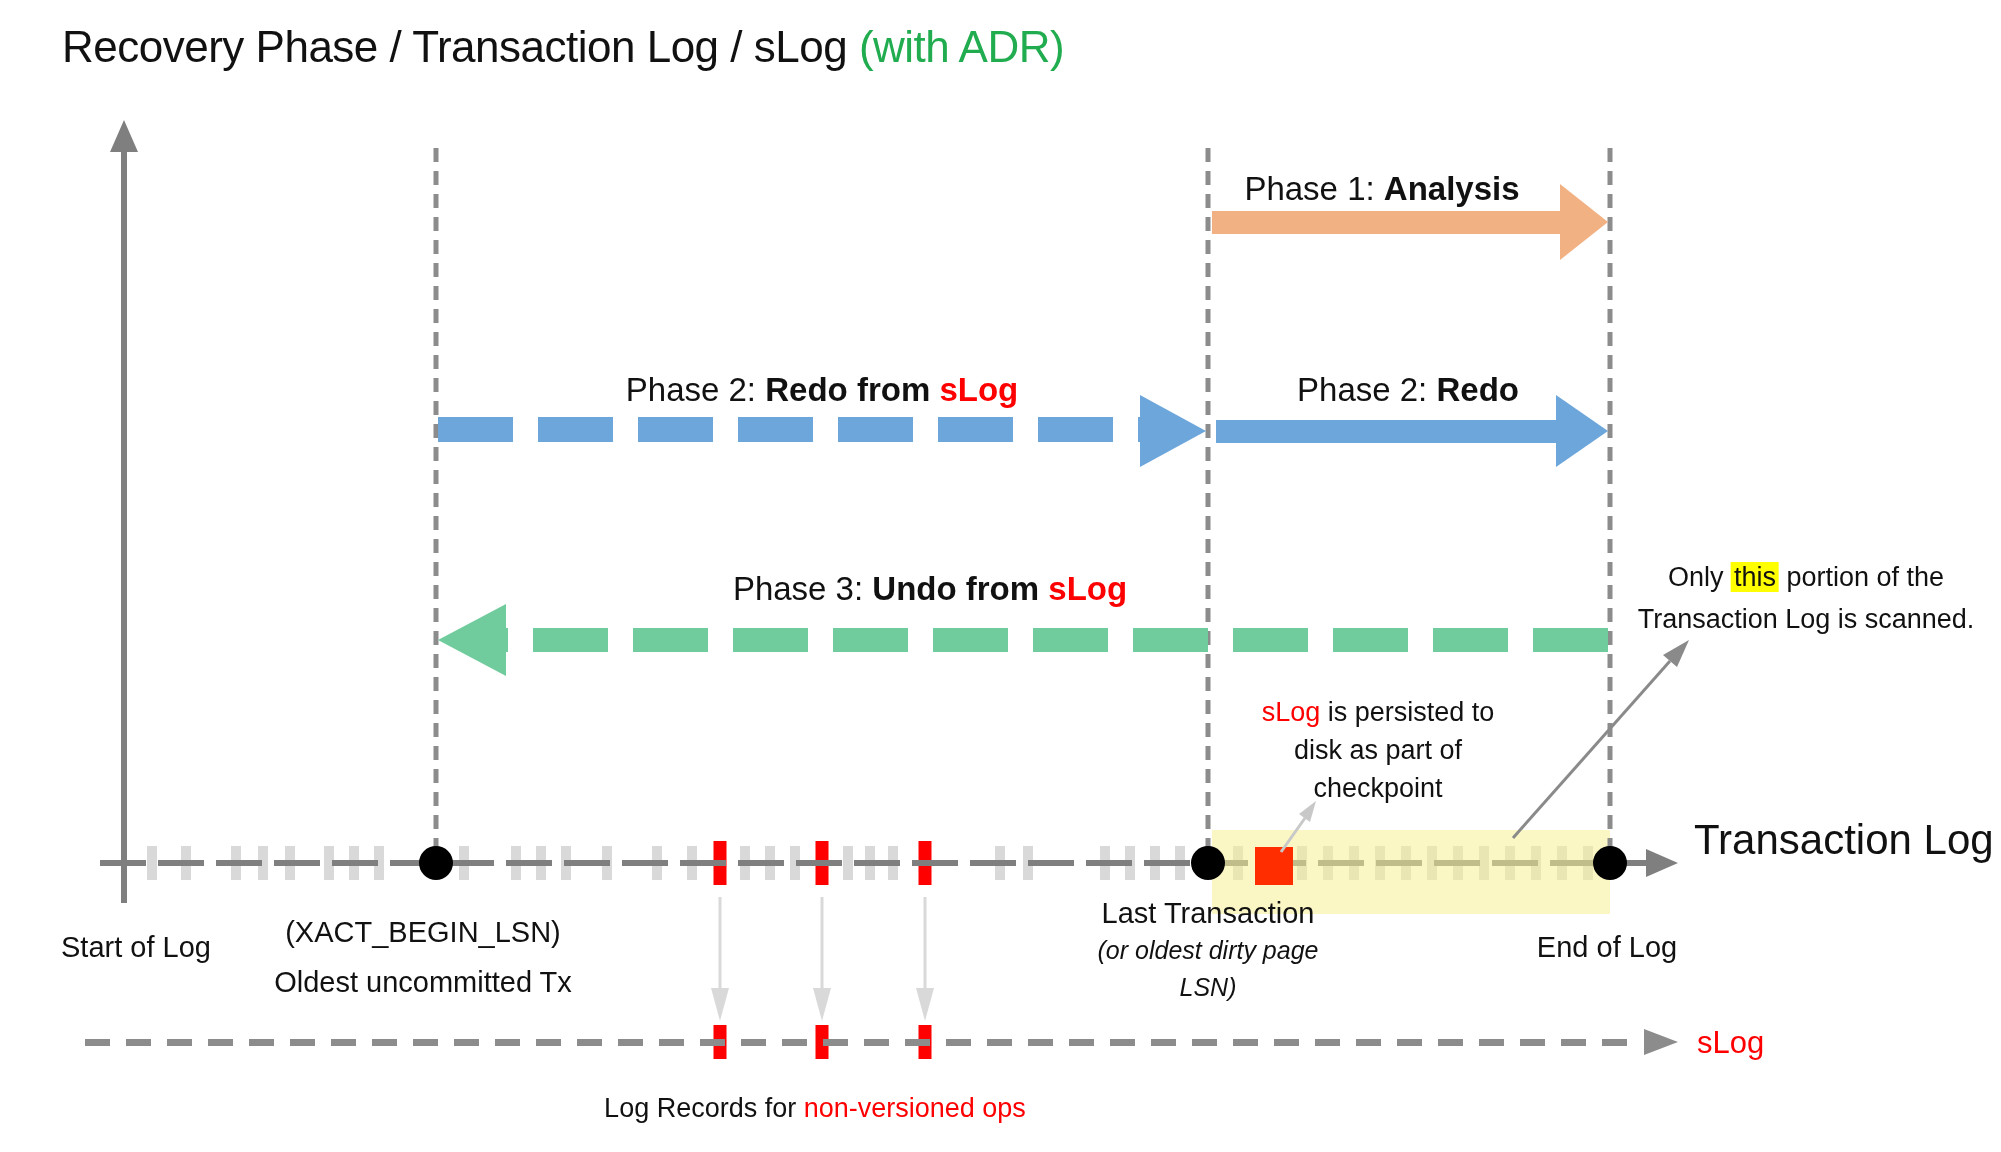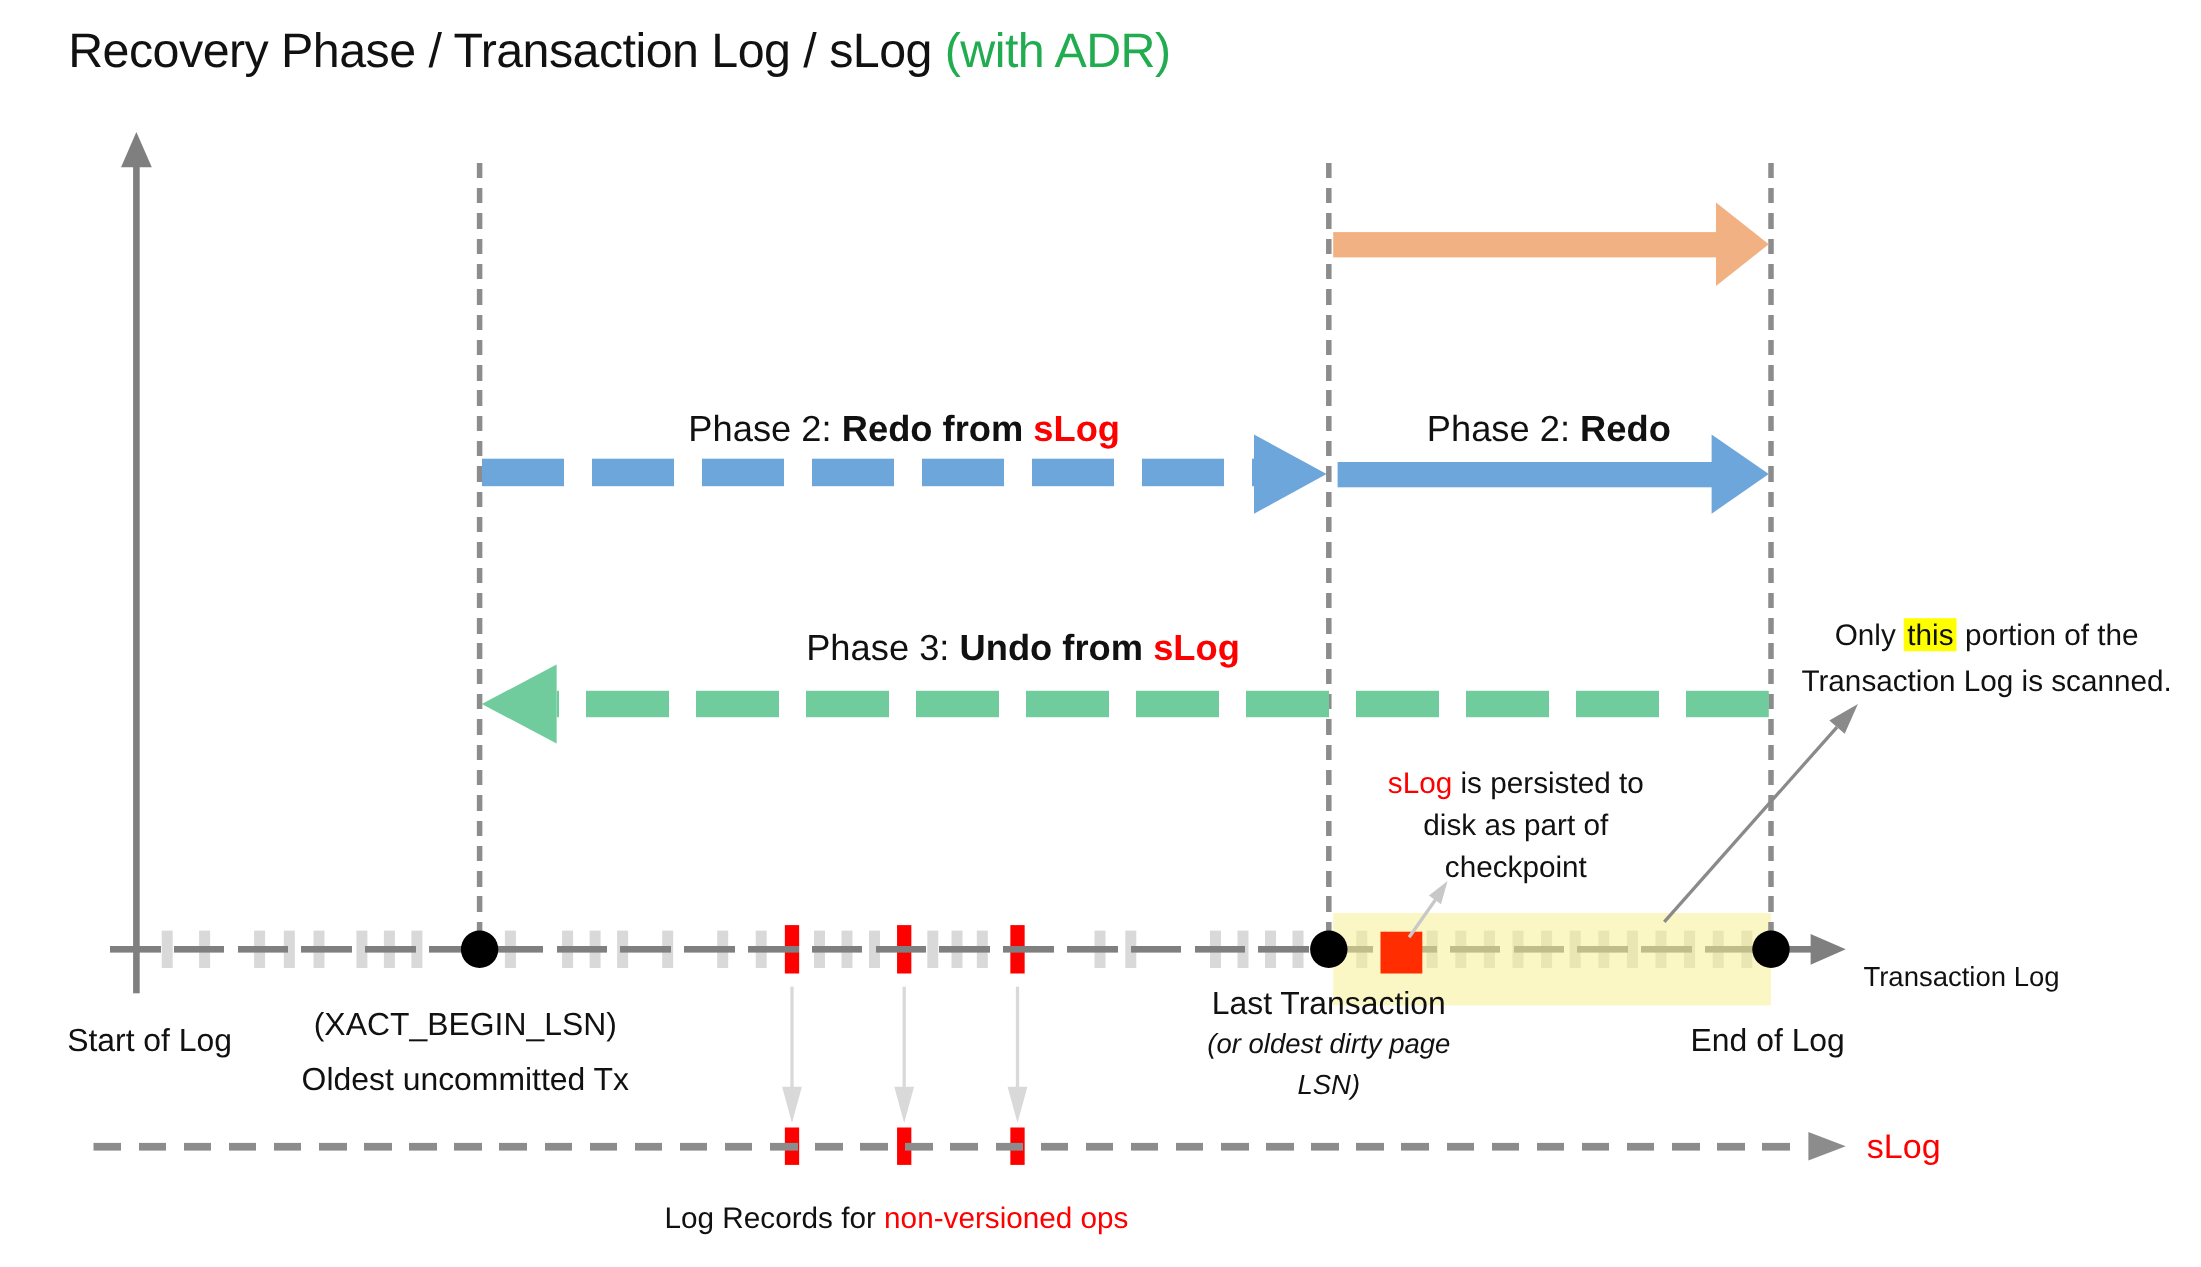--- a/index.html
+++ b/index.html
@@ -60,21 +60,21 @@
   #persisted-note{left:1378px;top:750px;font-size:27px;line-height:38px;}
   #copied-note{left:815px;top:1108px;font-size:27px;line-height:39px;}
 
   
   .tl-label{font-size:29px;}
   #lbl-start{left:118px;top:947px;margin-left:18px;}
   #lbl-oldest{left:423px;top:957px;line-height:50px;}
   #lbl-checkpoint{left:1208px;top:950px;line-height:37px;font-size:29px;}
   #lbl-checkpoint .it{font-size:25px;font-style:italic;}
   #lbl-end{left:1607px;top:947px;}
-  #lbl-txlog{left:1694px;top:889px;transform:translateY(-50%);font-size:25px;white-space:nowrap;}
+  #lbl-txlog{left:1694px;top:840px;transform:translateY(-50%);font-size:42px;white-space:nowrap;}
 
   
   #slog-line{left:85px;top:1039px;width:1556px;height:7px;
     background:repeating-linear-gradient(90deg,var(--gray-mid) 0 25px,transparent 25px 41px);}
   #slog-arrowhead{left:1644px;top:1029px;width:0;height:0;border-top:13px solid transparent;
     border-bottom:13px solid transparent;border-left:34px solid var(--gray-mid);}
   #lbl-slog{left:1697px;top:1043px;transform:translateY(-50%);font-size:31px;color:var(--red);white-space:nowrap;}
 
   #pointer-layer{left:0;top:0;width:2001px;height:1152px;pointer-events:none;}
 </style>
@@ -161,20 +161,21 @@
     <g id="drop-arrows">
         <line x1="720" y1="897" x2="720" y2="990" stroke="#d9d9d9" stroke-width="3"></line>
         <polygon points="720,1021 711,988 729,988" fill="#d9d9d9"></polygon>
         <line x1="822" y1="897" x2="822" y2="990" stroke="#d9d9d9" stroke-width="3"></line>
         <polygon points="822,1021 813,988 831,988" fill="#d9d9d9"></polygon>
         <line x1="925" y1="897" x2="925" y2="990" stroke="#d9d9d9" stroke-width="3"></line>
         <polygon points="925,1021 916,988 934,988" fill="#d9d9d9"></polygon>
       </g>
   </svg>
 
+  <div class="abs ctr phase-label" style="left:1382px;top:189px;"><span>Phase 1: </span><b>Analysis</b></div>
   <div id="p1-shaft" class="abs"></div>
   <div id="p1-head" class="abs"></div>
 
   <div class="abs ctr phase-label" style="left:822px;top:390px;"><span>Phase 2: </span><b>Redo from </b><b class="red">sLog</b></div>
   <div id="p2s-dashes" class="abs"></div>
   <div id="p2s-head" class="abs"></div>
 
   <div class="abs ctr phase-label" style="left:1408px;top:390px;"><span>Phase 2: </span><b>Redo</b></div>
   <div id="p2-shaft" class="abs"></div>
   <div id="p2-head" class="abs"></div>

